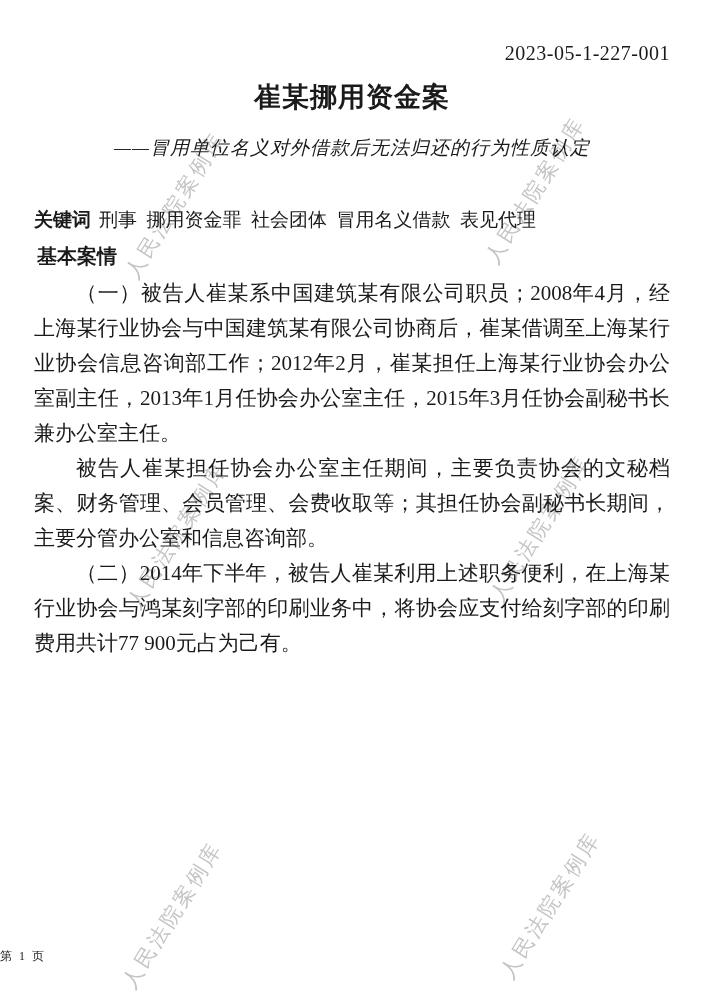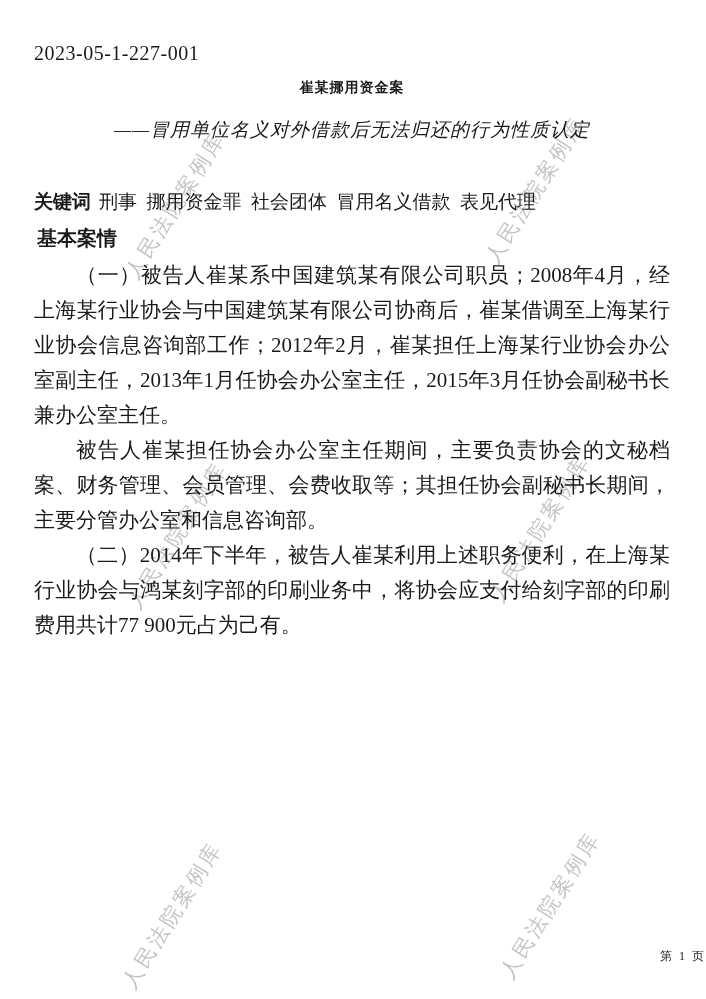--- a/index.html
+++ b/index.html
@@ -32,25 +32,26 @@
   
   .content {
     position:absolute;
     left:34px; top:42px;
     width:636px;
   }
   .doc-number {
     font-size:20px;
     letter-spacing:0.5px;
     margin:0 0 12px 0;
+    text-align:right;
   }
   .title {
     text-align:center;
     font-weight:bold;
-    font-size:14px;
+    font-size:27px;
     letter-spacing:1px;
     margin:14px 0 0 0;
   }
   .subtitle {
     text-align:center;
     font-size:19px;
     font-style:italic;
     letter-spacing:1px;
     margin:20px 0 12px 0;
   }
@@ -76,21 +77,21 @@
     font-size:21px;
     line-height:35px;
     text-align:justify;
     text-indent:2em;
     margin:0;
   }
   .footer {
     position:absolute;
     left:0; right:0;
     bottom:34px;
-    text-align:right;
+    text-align:left;
     font-size:12px;
     color:#222;
     letter-spacing:2px;
   }
 </style>
 </head>
 <body>
 
 <div class="page">
 

